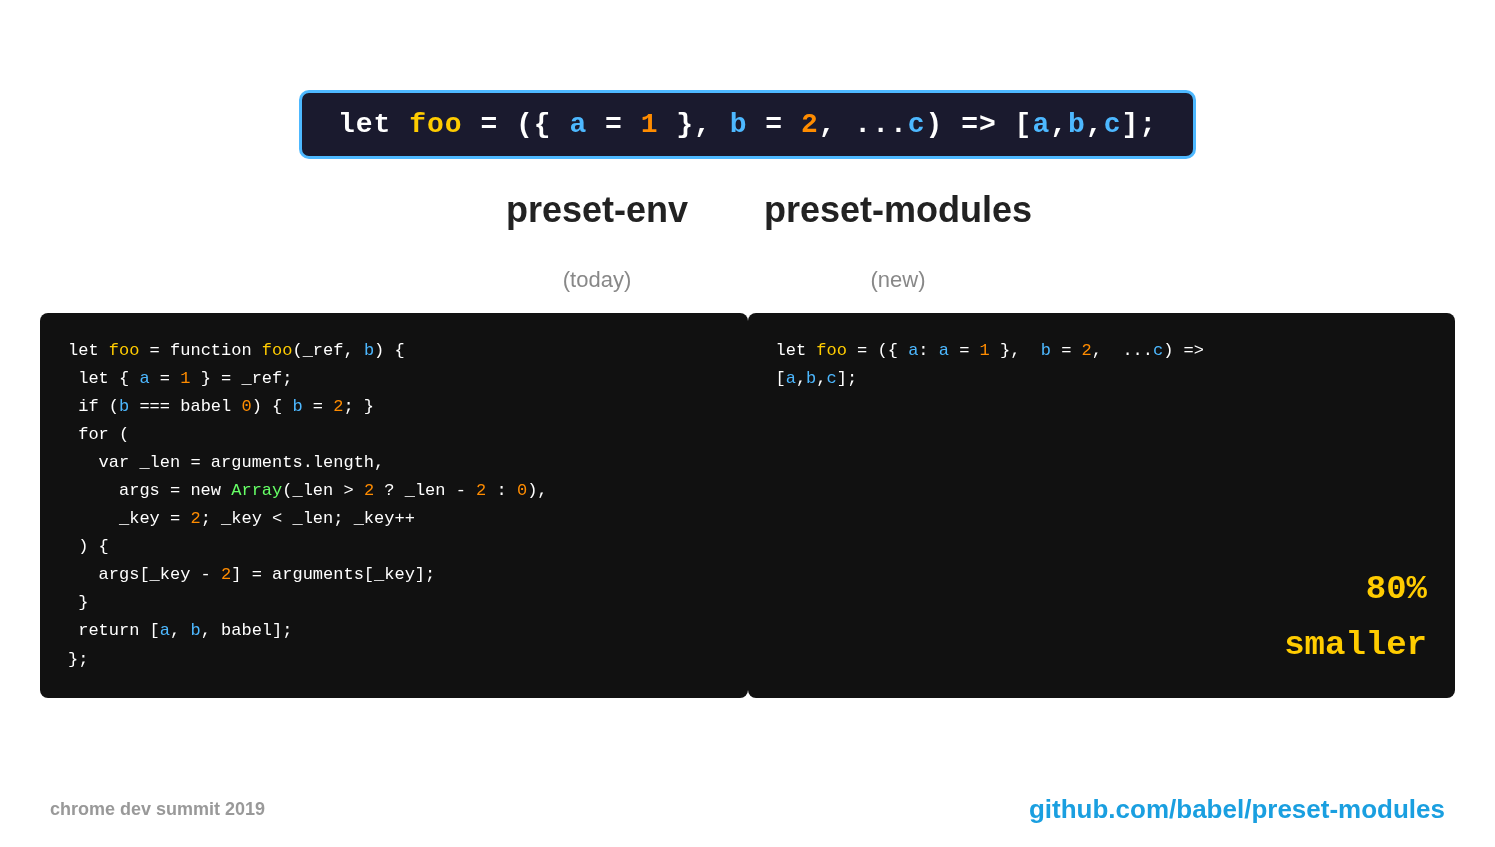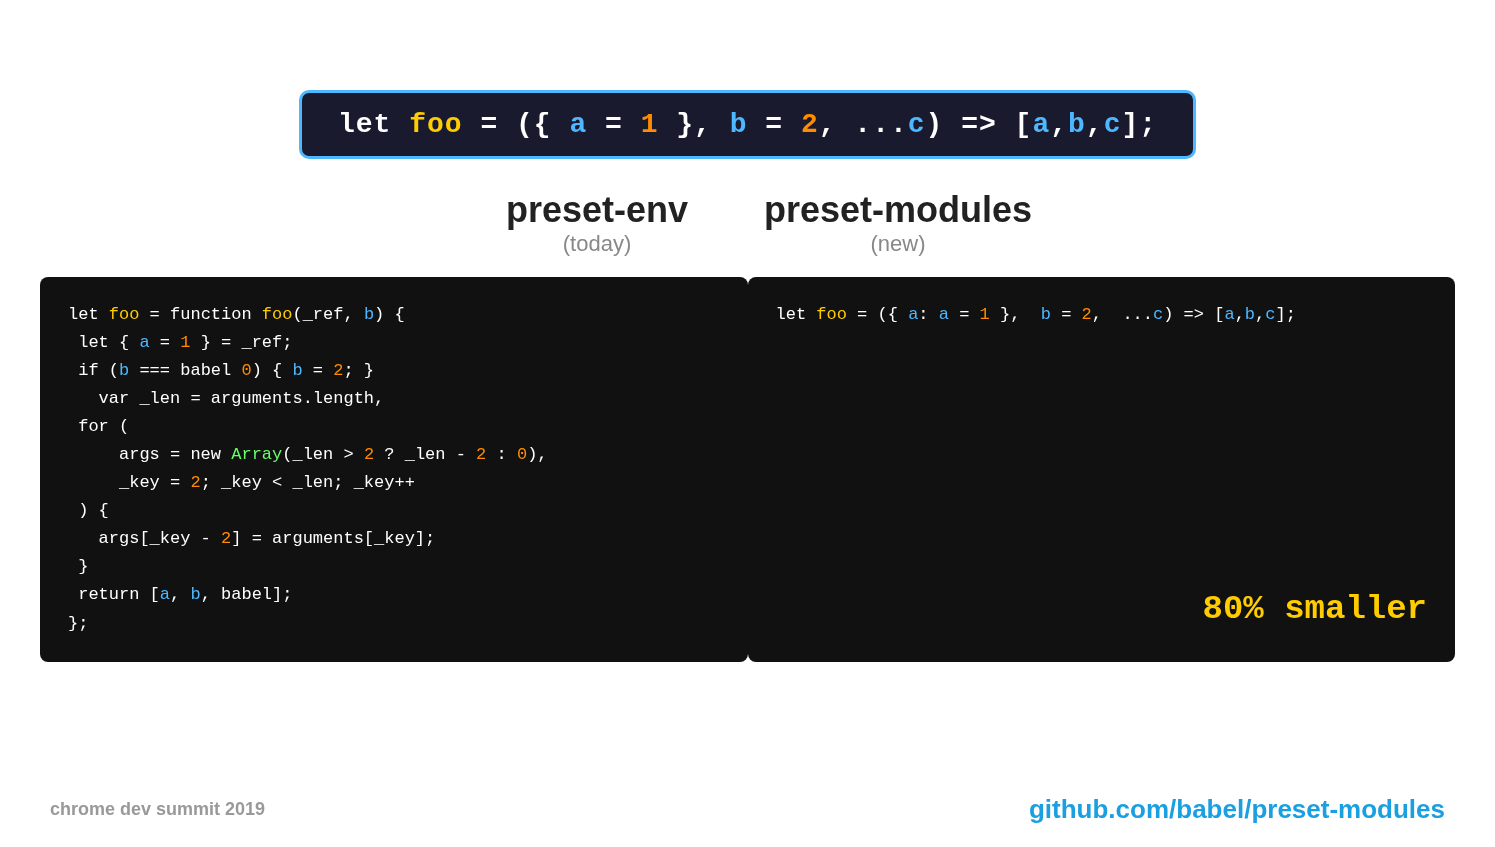--- a/index.html
+++ b/index.html
@@ -64,20 +64,21 @@
 
     .label-title {
       font-size: 36px;
       font-weight: bold;
       color: #222;
     }
 
     .label-subtitle {
       font-size: 22px;
       color: #888;
+      margin-top: 36px;
     }
 
     
     .arrow-container {
       position: relative;
       width: 280px;
       height: 80px;
       display: flex;
       align-items: center;
       justify-content: center;
@@ -123,21 +124,21 @@
     }
 
     .code-panel .c-white { color: #ffffff; }
     .code-panel .c-yellow { color: #ffcc00; }
     .code-panel .c-blue { color: #4db8ff; }
     .code-panel .c-orange { color: #ff8c00; }
     .code-panel .c-green { color: #66ff66; }
 
     .right-panel {
       display: flex;
-      flex-direction: column;
+      flex-direction: row;
       justify-content: flex-start;
     }
 
     .smaller-badge {
       font-size: 34px;
       font-weight: bold;
       color: #ffcc00;
       text-align: right;
       align-self: flex-end;
       margin-top: auto;
@@ -200,24 +201,24 @@
       <div>
         <span class="c-white">let </span><span class="c-yellow">foo</span><span class="c-white"> = function </span><span class="c-yellow">foo</span><span class="c-white">(_ref, </span><span class="c-blue">b</span><span class="c-white">) {</span>
       </div>
       <div>
         <span class="c-white">&nbsp;let { </span><span class="c-blue">a</span><span class="c-white"> = </span><span class="c-orange">1</span><span class="c-white"> } = _ref;</span>
       </div>
       <div>
         <span class="c-white">&nbsp;if (</span><span class="c-blue">b</span><span class="c-white"> === babel </span><span class="c-orange">0</span><span class="c-white">) { </span><span class="c-blue">b</span><span class="c-white"> = </span><span class="c-orange">2</span><span class="c-white">; }</span>
       </div>
       <div>
+        <span class="c-white">&nbsp;for (</span>
+      </div>
+      <div>
         <span class="c-white">&nbsp;&nbsp;&nbsp;var _len = arguments.length,</span>
-      </div>
-      <div>
-        <span class="c-white">&nbsp;for (</span>
       </div>
       <div>
         <span class="c-white">&nbsp;&nbsp;&nbsp;&nbsp;&nbsp;args = new </span><span class="c-green">Array</span><span class="c-white">(_len &gt; </span><span class="c-orange">2</span><span class="c-white"> ? _len - </span><span class="c-orange">2</span><span class="c-white"> : </span><span class="c-orange">0</span><span class="c-white">),</span>
       </div>
       <div>
         <span class="c-white">&nbsp;&nbsp;&nbsp;&nbsp;&nbsp;_key = </span><span class="c-orange">2</span><span class="c-white">;  _key &lt; _len;  _key++</span>
       </div>
       <div>
         <span class="c-white">&nbsp;) {</span>
       </div>

